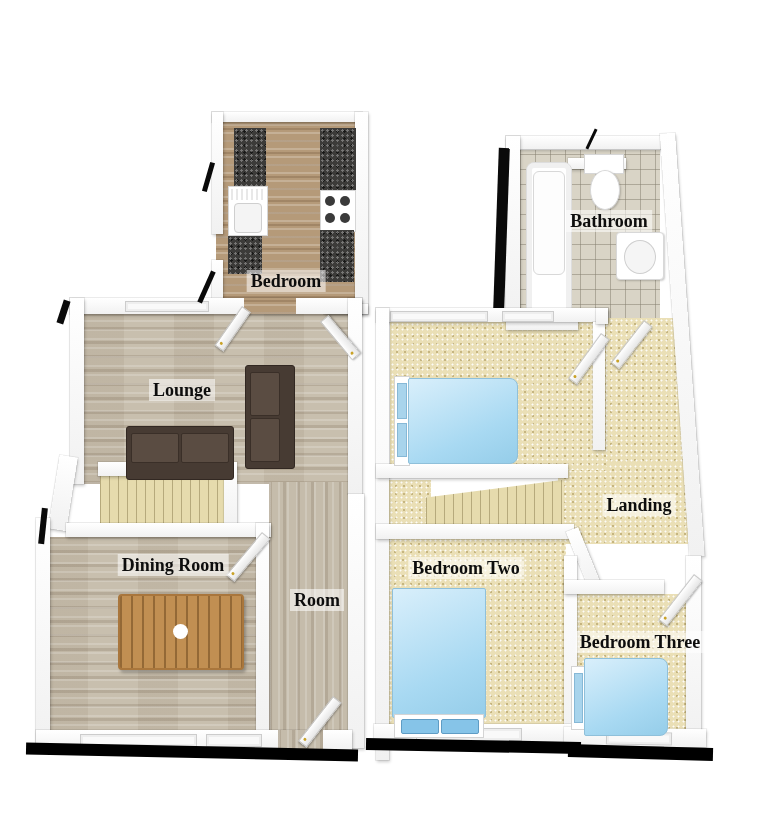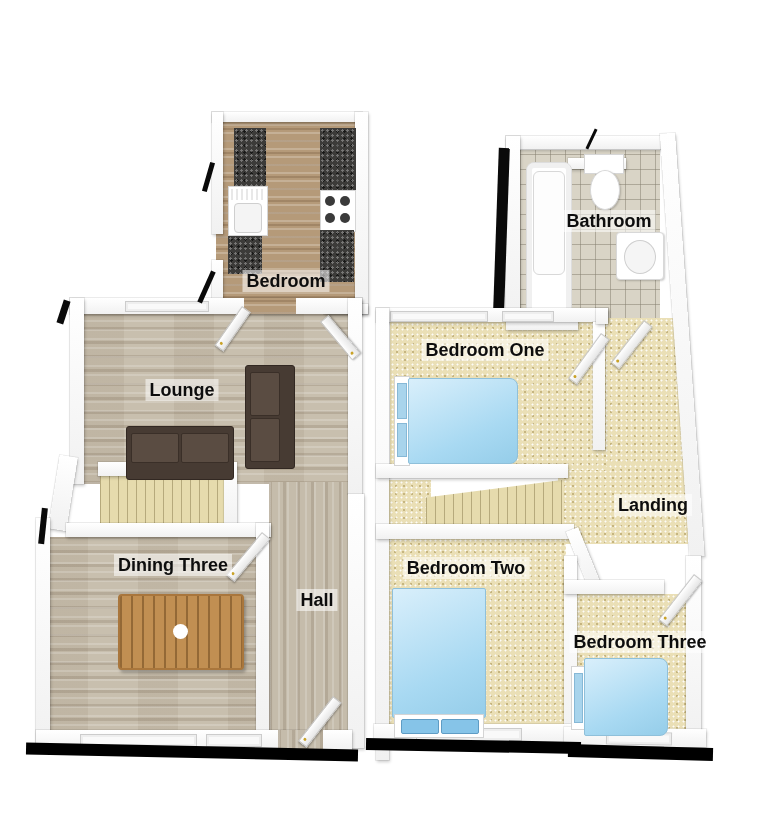--- a/index.html
+++ b/index.html
@@ -1,18 +1,18 @@
 <!DOCTYPE html>
 <html><head>
 <meta charset="utf-8">
 <style>
   html,body{margin:0;padding:0;background:#ffffff;}
   #stage{position:relative;width:768px;height:824px;background:#ffffff;overflow:hidden;
          font-family:"Liberation Sans",sans-serif;}
-  .floor-group{position:absolute;}
+  .floor-group{position:absolute;font-family:Liberation Serif, serif;}
   .abs{position:absolute;}
   .wall{position:absolute;background:linear-gradient(180deg,#ffffff 0%,#f1f1f1 100%);
         box-shadow:0 0 0 1px rgba(0,0,0,.07),1px 2px 3px rgba(0,0,0,.20);}
   .window{position:absolute;background:#f9f9f9;border:1px solid #cccccc;
           box-shadow:inset 0 0 0 2px #eeeeee;}
   .tick{position:absolute;background:#0a0a0a;}
   .base-shadow{position:absolute;background:#000000;}
   .door{position:absolute;width:9px;background:linear-gradient(90deg,#ffffff,#e6e6e6);
         border:1px solid #c9c9c9;box-shadow:1px 1px 2px rgba(0,0,0,.3);}
   .door::after{content:"";position:absolute;width:3px;height:3px;border-radius:50%;
@@ -138,22 +138,22 @@
       <div class="table-dot" style="left:53px;top:28px;"></div>
     </div>
 
     <div class="door" style="left:212px;top:194px;height:46px;transform:rotate(35deg);transform-origin:top left;"></div>
     <div class="door" style="left:290px;top:210px;height:48px;transform:rotate(-40deg);transform-origin:top left;"></div>
     <div class="door" style="left:232px;top:420px;height:54px;transform:rotate(40deg);transform-origin:top left;"></div>
     <div class="door" style="left:268px;top:572px;height:55px;transform:rotate(38deg);transform-origin:bottom left;"></div>
 
     <div class="room-label" style="left:256px;top:169px;">Bedroom</div>
     <div class="room-label" style="left:152px;top:278px;text-align:center;">Lounge</div>
-    <div class="room-label" style="left:143px;top:453px;">Dining Three</div>
-    <div class="room-label" style="left:287px;top:488px;">Hall</div>
+    <div class="room-label" style="left:143px;top:453px;">Dining Room</div>
+    <div class="room-label" style="left:287px;top:488px;">Room</div>
   </div>
 
   <div class="floor-group" style="left:368px;top:128px;width:370px;height:670px;">
 
     <div class="tiles" style="left:152px;top:22px;width:140px;height:170px;"></div>
     <div class="carpet" style="left:236px;top:190px;width:82px;height:168px;"></div>
     <div class="carpet" style="left:190px;top:336px;width:130px;height:80px;"></div>
     <div class="carpet" style="left:22px;top:194px;width:216px;height:148px;"></div>
     <div class="carpet" style="left:21px;top:352px;width:42px;height:46px;"></div>
     <div class="carpet" style="left:20px;top:410px;width:178px;height:200px;"></div>
@@ -215,19 +215,18 @@
     <div class="headboard" style="left:203px;top:538px;width:13px;height:62px;">
       <div class="hb-panel" style="left:2px;top:6px;width:7px;height:48px;"></div>
     </div>
     <div class="bed" style="left:216px;top:530px;width:82px;height:76px;"></div>
 
     <div class="door" style="left:276px;top:192px;height:52px;transform:rotate(38deg);transform-origin:top left;"></div>
     <div class="door" style="left:233px;top:205px;height:54px;transform:rotate(36deg);transform-origin:top left;"></div>
     <div class="door" style="left:326px;top:446px;height:56px;transform:rotate(38deg);transform-origin:top left;"></div>
 
     <div class="room-label" style="left:241px;top:93px;">Bathroom</div>
-    <div class="room-label" style="left:117px;top:222px;">Bedroom One</div>
-    <div class="room-label" style="left:285px;top:377px;text-align:center;">Landing</div>
+    <div class="room-label" style="left:271px;top:377px;text-align:center;">Landing</div>
     <div class="room-label" style="left:272px;top:514px;">Bedroom Three</div>
     <div class="room-label" style="left:98px;top:440px;">Bedroom Two</div>
   </div>
 
 </div>
 
 </body></html>

